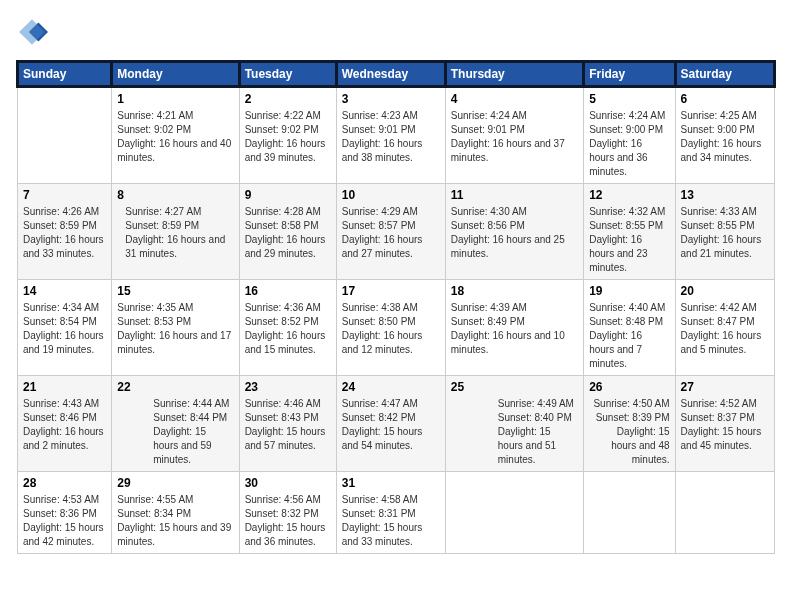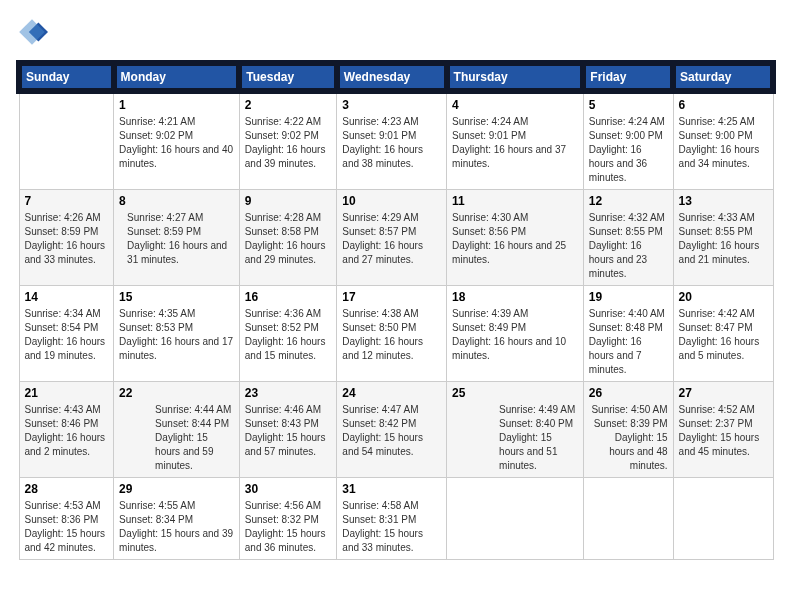--- a/index.html
+++ b/index.html
@@ -56,21 +56,21 @@
       width: 100%;
       border-collapse: collapse;
       font-size: 11px;
     }
     thead th {
       background-color: #2255a4;
       color: #fff;
       padding: 4px 4px;
       text-align: left;
       font-size: 12px;
-      border: 6px solid #0f172a;
+      border: 3px solid #0f172a;
     }
     tbody td {
       border: 1px solid #ccc;
       vertical-align: top;
       padding: 4px 5px;
       min-height: 80px;
       background: #fff;
     }
     tbody tr:nth-child(even) td {
       background: #f5f5f5;
@@ -283,21 +283,21 @@
         </td>
         <td>
           <span class="day-number">26</span>
           <div class="day-info" style="white-space: pre-line; text-align: right;">Sunrise: 4:50 AM
 Sunset: 8:39 PM
 Daylight: 15 hours and 48 minutes.</div>
         </td>
         <td>
           <span class="day-number">27</span>
           <div class="day-info" style="white-space: pre-line;">Sunrise: 4:52 AM
-Sunset: 2:37 PM
+Sunset: 8:37 PM
 Daylight: 15 hours and 45 minutes.</div>
         </td>
       </tr>
       <tr>
         <td>
           <span class="day-number">28</span>
           <div class="day-info" style="white-space: pre-line;">Sunrise: 4:53 AM
 Sunset: 8:36 PM
 Daylight: 15 hours and 42 minutes.</div>
         </td>

